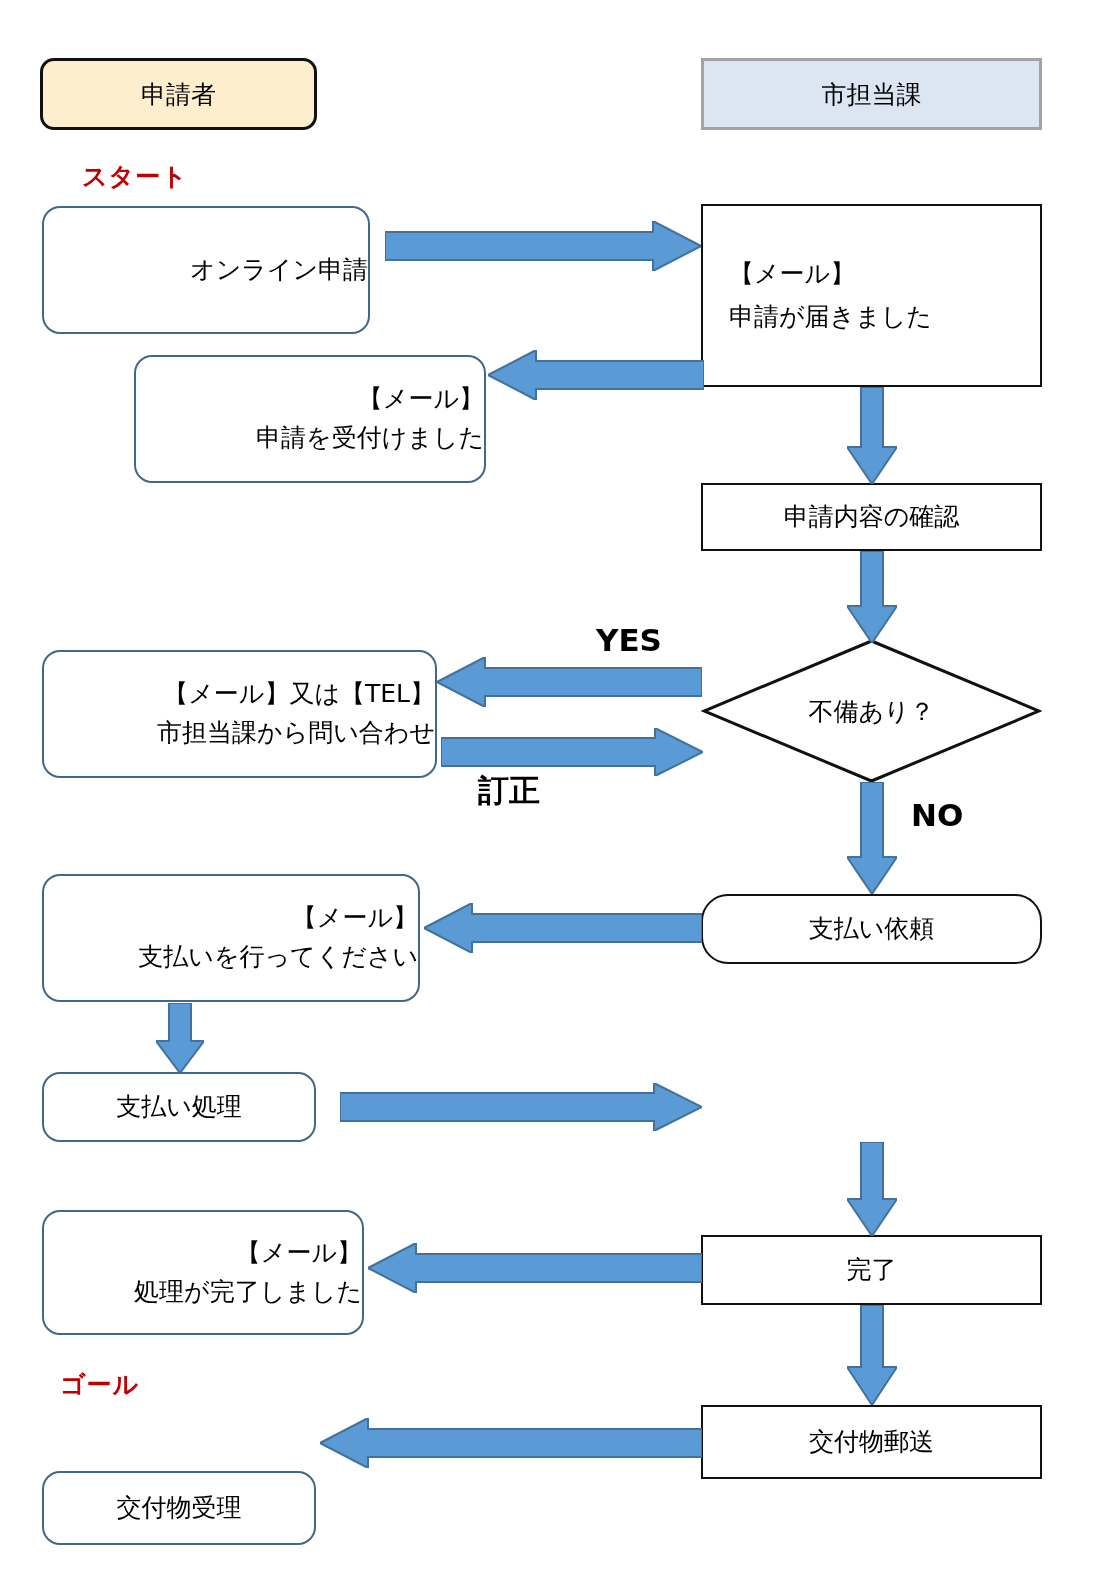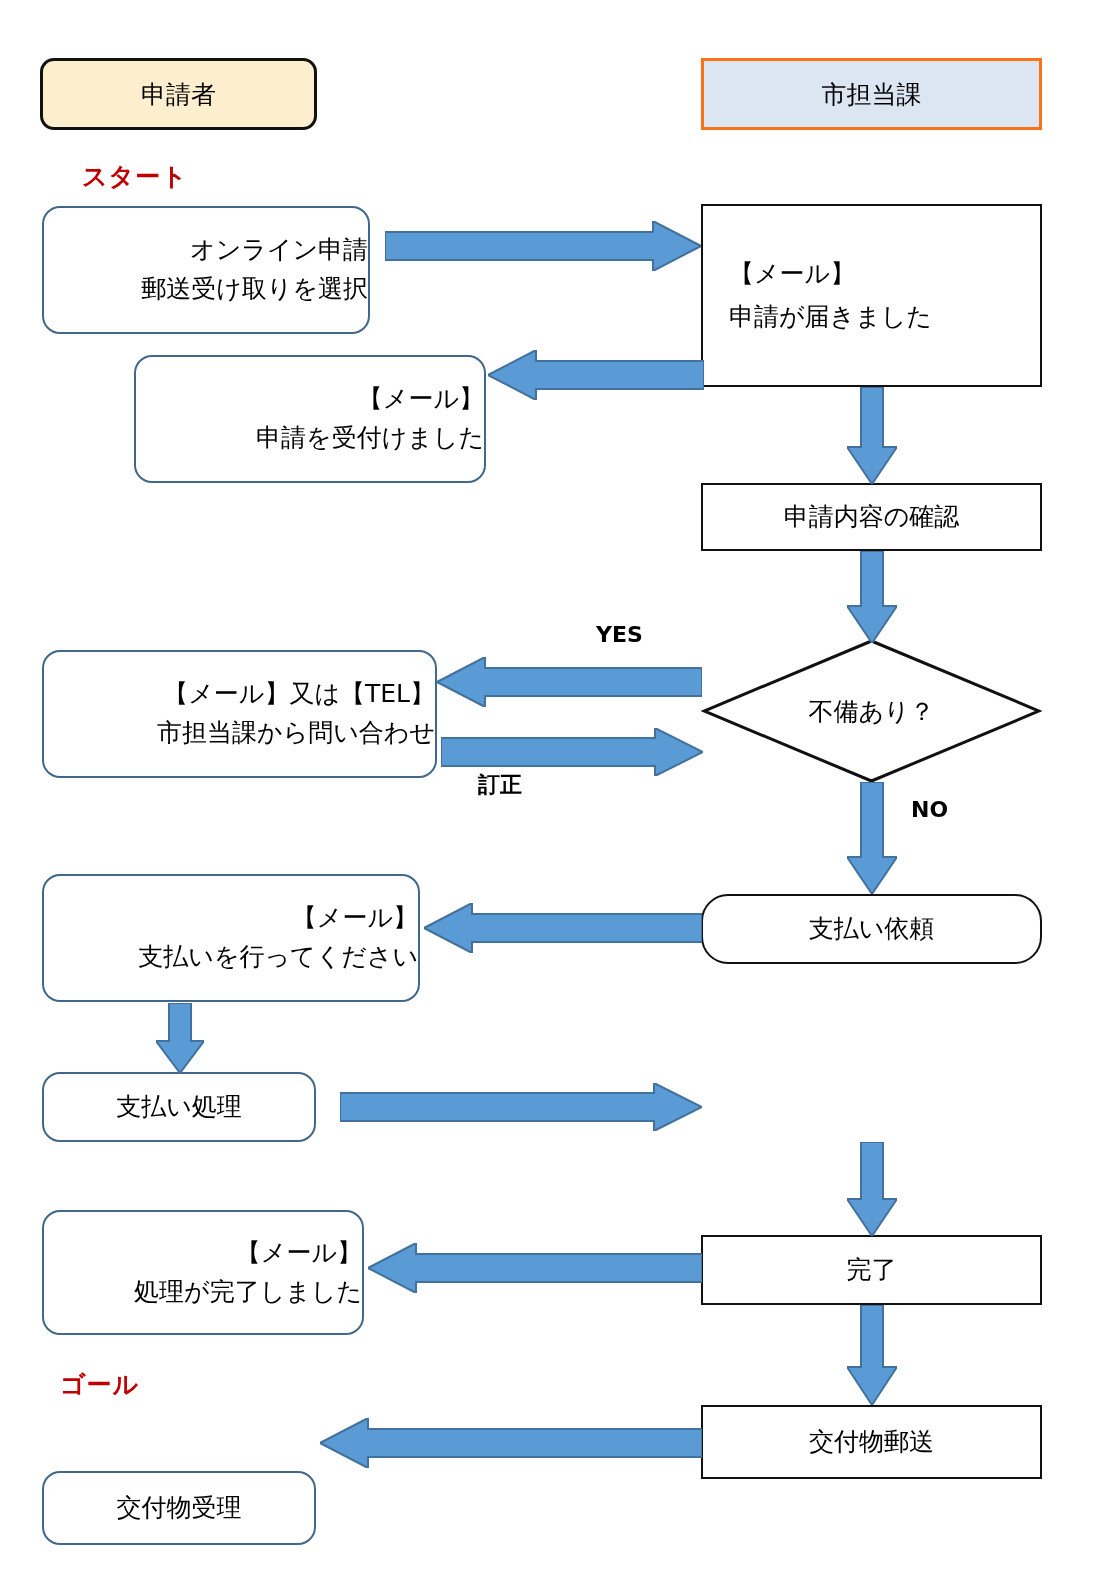--- a/index.html
+++ b/index.html
@@ -26,21 +26,21 @@
     left: 40px; top: 58px; width: 277px; height: 72px;
     background: #fdeece;
     border: 3px solid #111111;
     border-radius: 14px;
     display: flex; align-items: center; justify-content: center;
     font-size: 25px;
   }
   .lane-header-right {
     left: 701px; top: 58px; width: 341px; height: 72px;
     background: #dce6f2;
-    border: 3px solid #f97316;
+    border: 3px solid #a3a3a3;
     display: flex; align-items: center; justify-content: center;
     font-size: 25px;
   }
 
   
   .marker {
     color: #c00000;
     font-weight: bold;
     font-size: 25px;
     letter-spacing: 1px;
@@ -84,21 +84,21 @@
     display: flex; align-items: center; justify-content: center;
     font-size: 25px;
   }
 
   
   .arrow svg { display: block; }
 
   
   .edge-label {
     font-weight: bold;
-    font-size: 22px;
+    font-size: 31px;
     color: #000000;
     white-space: nowrap;
   }
 </style>
 </head>
 <body>
 
 <div id="canvas">
 
   <div class="abs lane-header-left">
@@ -107,21 +107,20 @@
 
   <div class="abs lane-header-right">
     <span>市担当課</span>
   </div>
 
   <div class="abs marker" style="left:62px; top:160px;margin-left:20px;">スタート</div>
   <div class="abs marker" style="left:60px; top:1368px;">ゴール</div>
 
   <div class="abs rbox left-text" style="left:42px; top:206px; width:328px; height:128px;">
     <span class="ln">オンライン申請</span>
-    <span class="ln">郵送受け取りを選択</span>
   </div>
 
   <div class="abs rbox left-text" style="left:134px; top:355px; width:352px; height:128px;">
     <span class="ln">【メール】</span>
     <span class="ln">申請を受付けました</span>
   </div>
 
   <div class="abs rbox left-text" style="left:42px; top:650px; width:395px; height:128px; padding-left:24px;">
     <span class="ln">【メール】又は【TEL】</span>
     <span class="ln">市担当課から問い合わせ</span>

